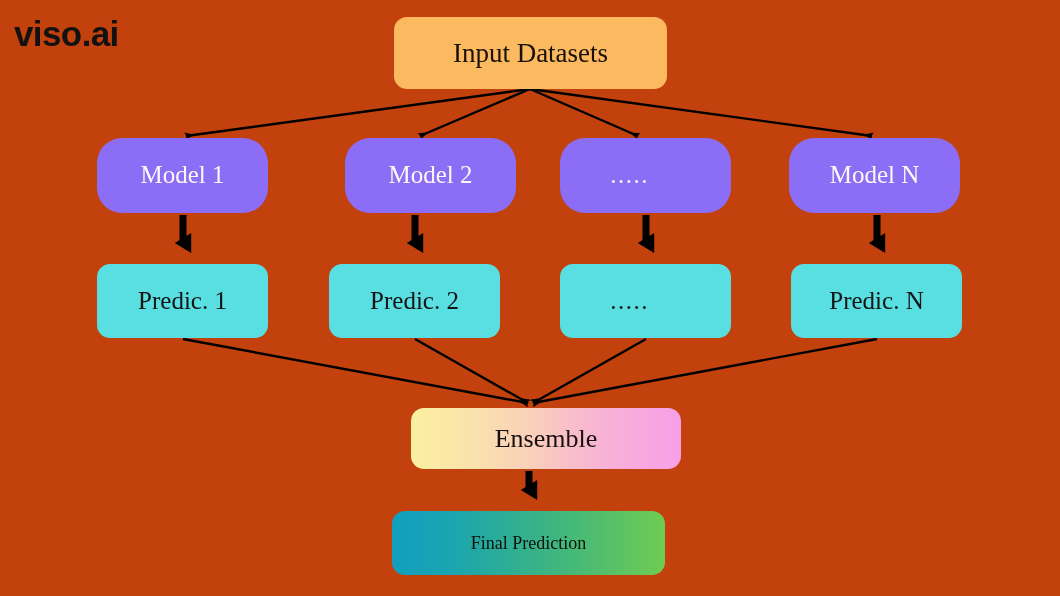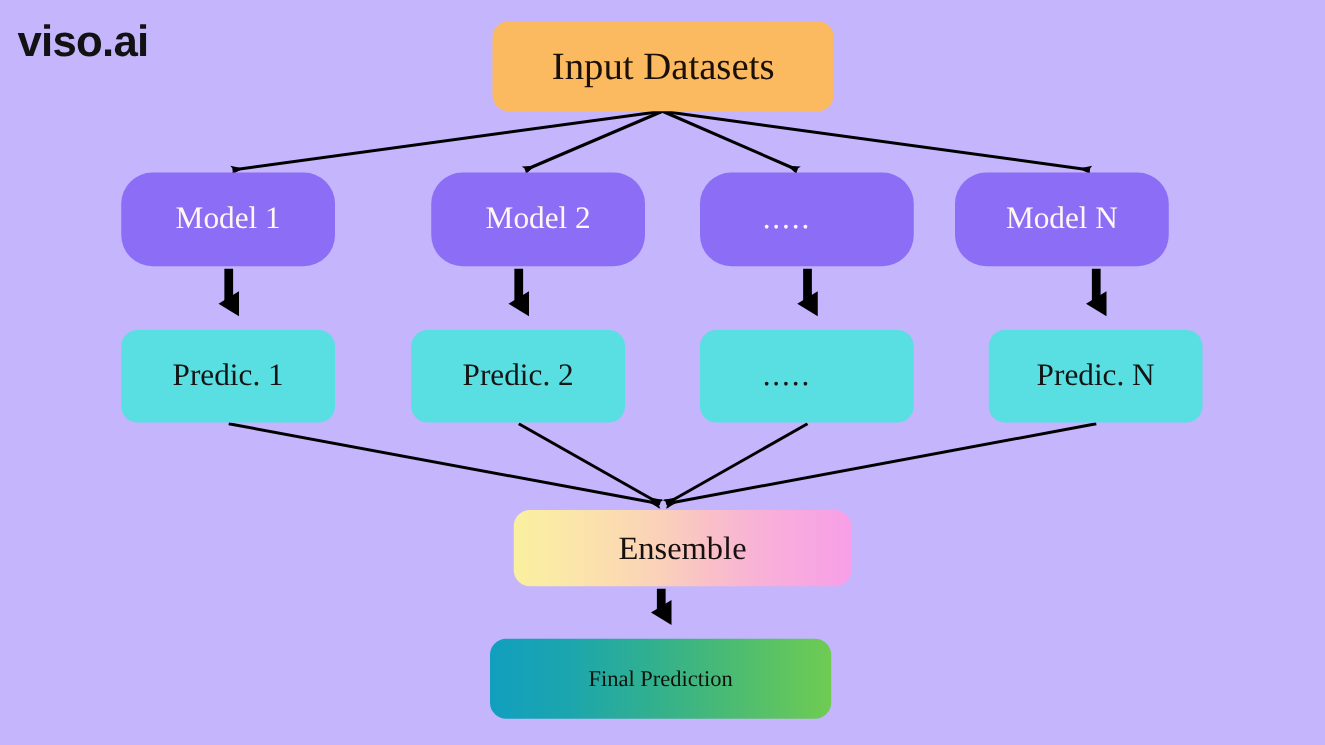--- a/index.html
+++ b/index.html
@@ -4,21 +4,21 @@
 <style>
   html, body {
     margin: 0;
     padding: 0;
     background: #ffffff;
   }
   #stage {
     position: relative;
     width: 1060px;
     height: 596px;
-    background: #c4b5fd;
+    background: #c2410c;
     overflow: hidden;
     font-family: "Liberation Serif", serif;
   }
   #wires {
     position: absolute;
     left: 0; top: 0;
     width: 1060px;
     height: 596px;
     pointer-events: none;
   }
@@ -44,33 +44,33 @@
     line-height: 1.05;
     white-space: nowrap;
   }
   .node-label {
     display: block;
   }
   .n-input {
     left: 394px;  top: 17px;   width: 273px; height: 72px;
     background: #fbba5f;
     color: #1a1009;
-    font-size: 31px;
+    font-size: 27px;
   }
   .n-model {
     top: 138px; width: 171px; height: 75px;
     background: #8c6df5;
     color: #fdf6f2;
     font-size: 25px;
     border-radius: 25px;
   }
   .n-model.m1 { left: 97px; }
   .n-model.m2 { left: 329px; margin-left: 16px; }
   .n-model.m3 { left: 560px; }
-  .n-model.m4 { left: 764px; }
+  .n-model.m4 { left: 789px; }
   .n-pred {
     top: 264px; width: 171px; height: 74px;
     background: #59dee1;
     color: #141414;
     font-size: 25px;
   }
   .n-pred.p1 { left: 97px; }
   .n-pred.p2 { left: 329px; }
   .n-pred.p3 { left: 560px; }
   .n-pred.p4 { left: 791px; }

